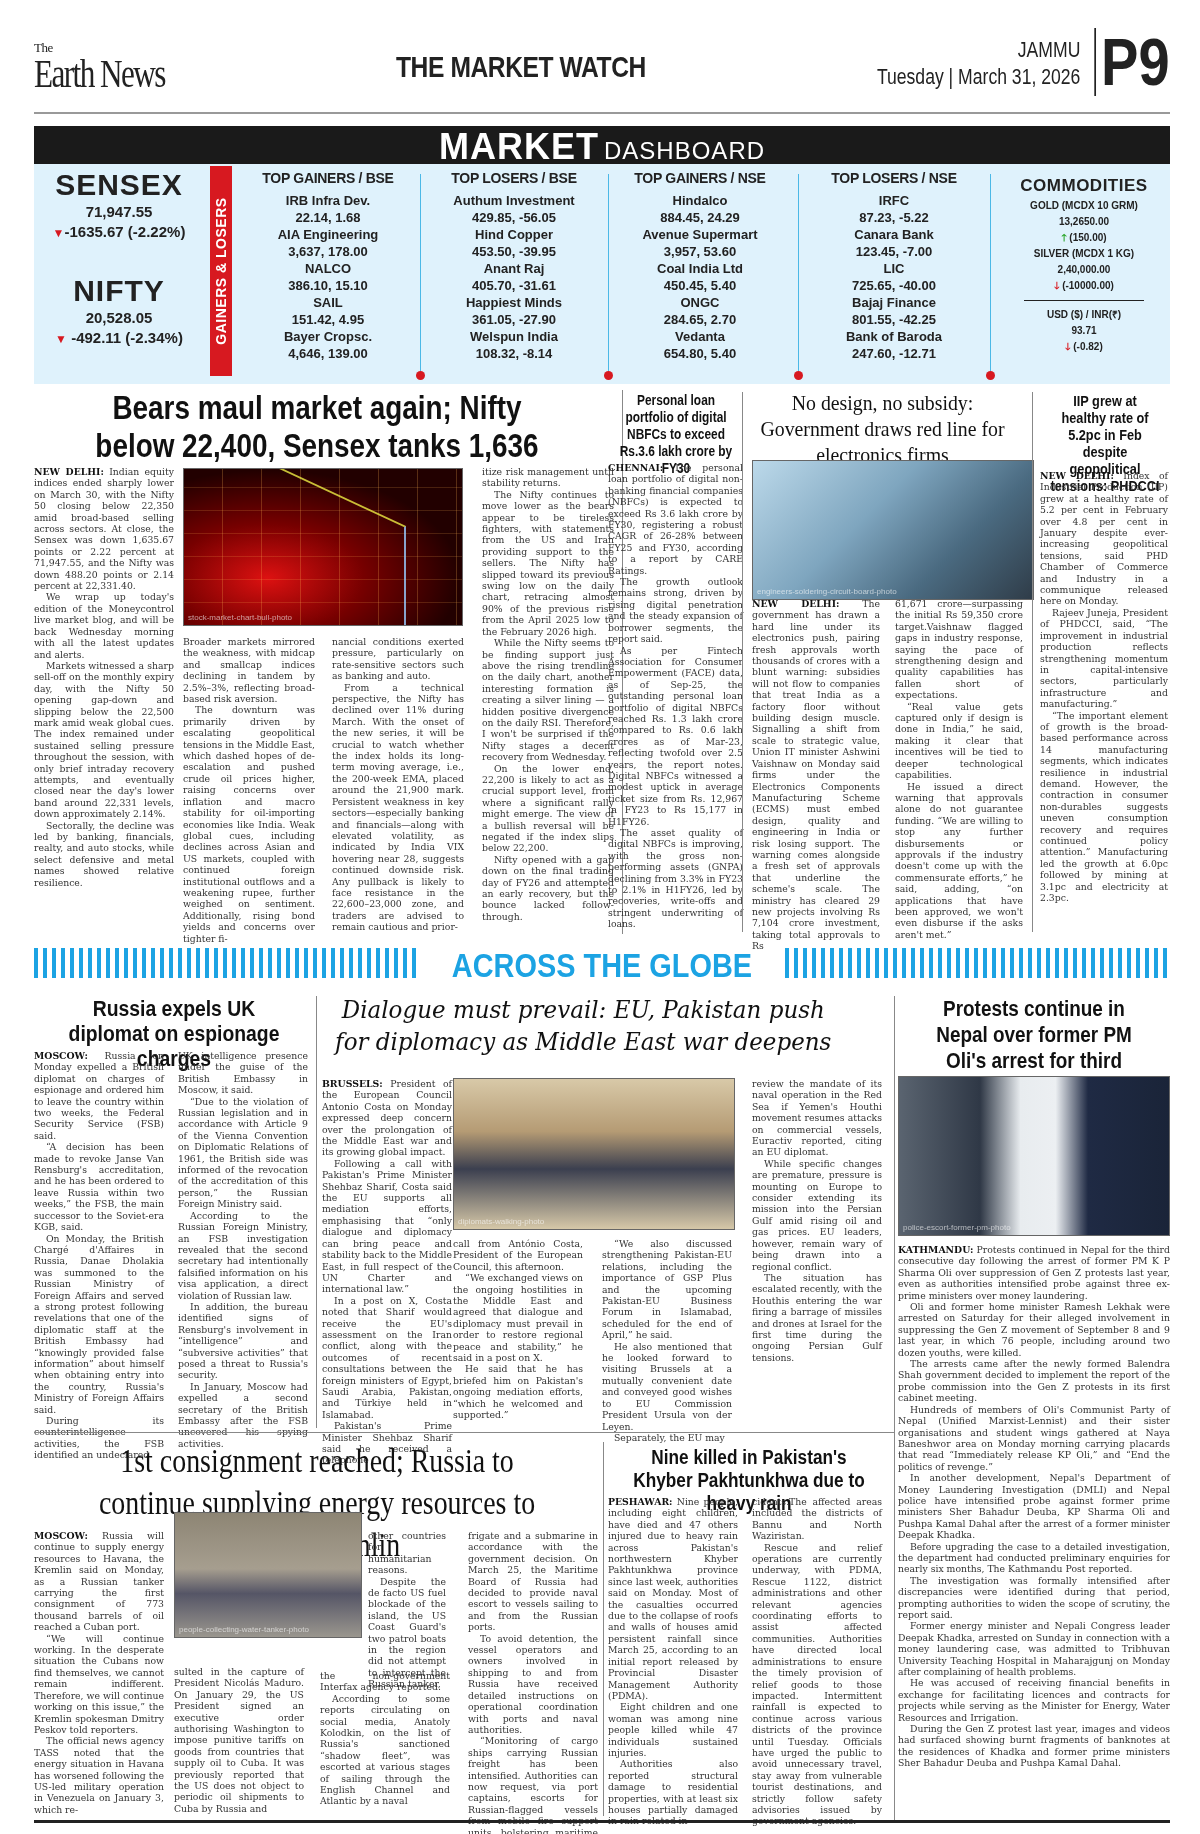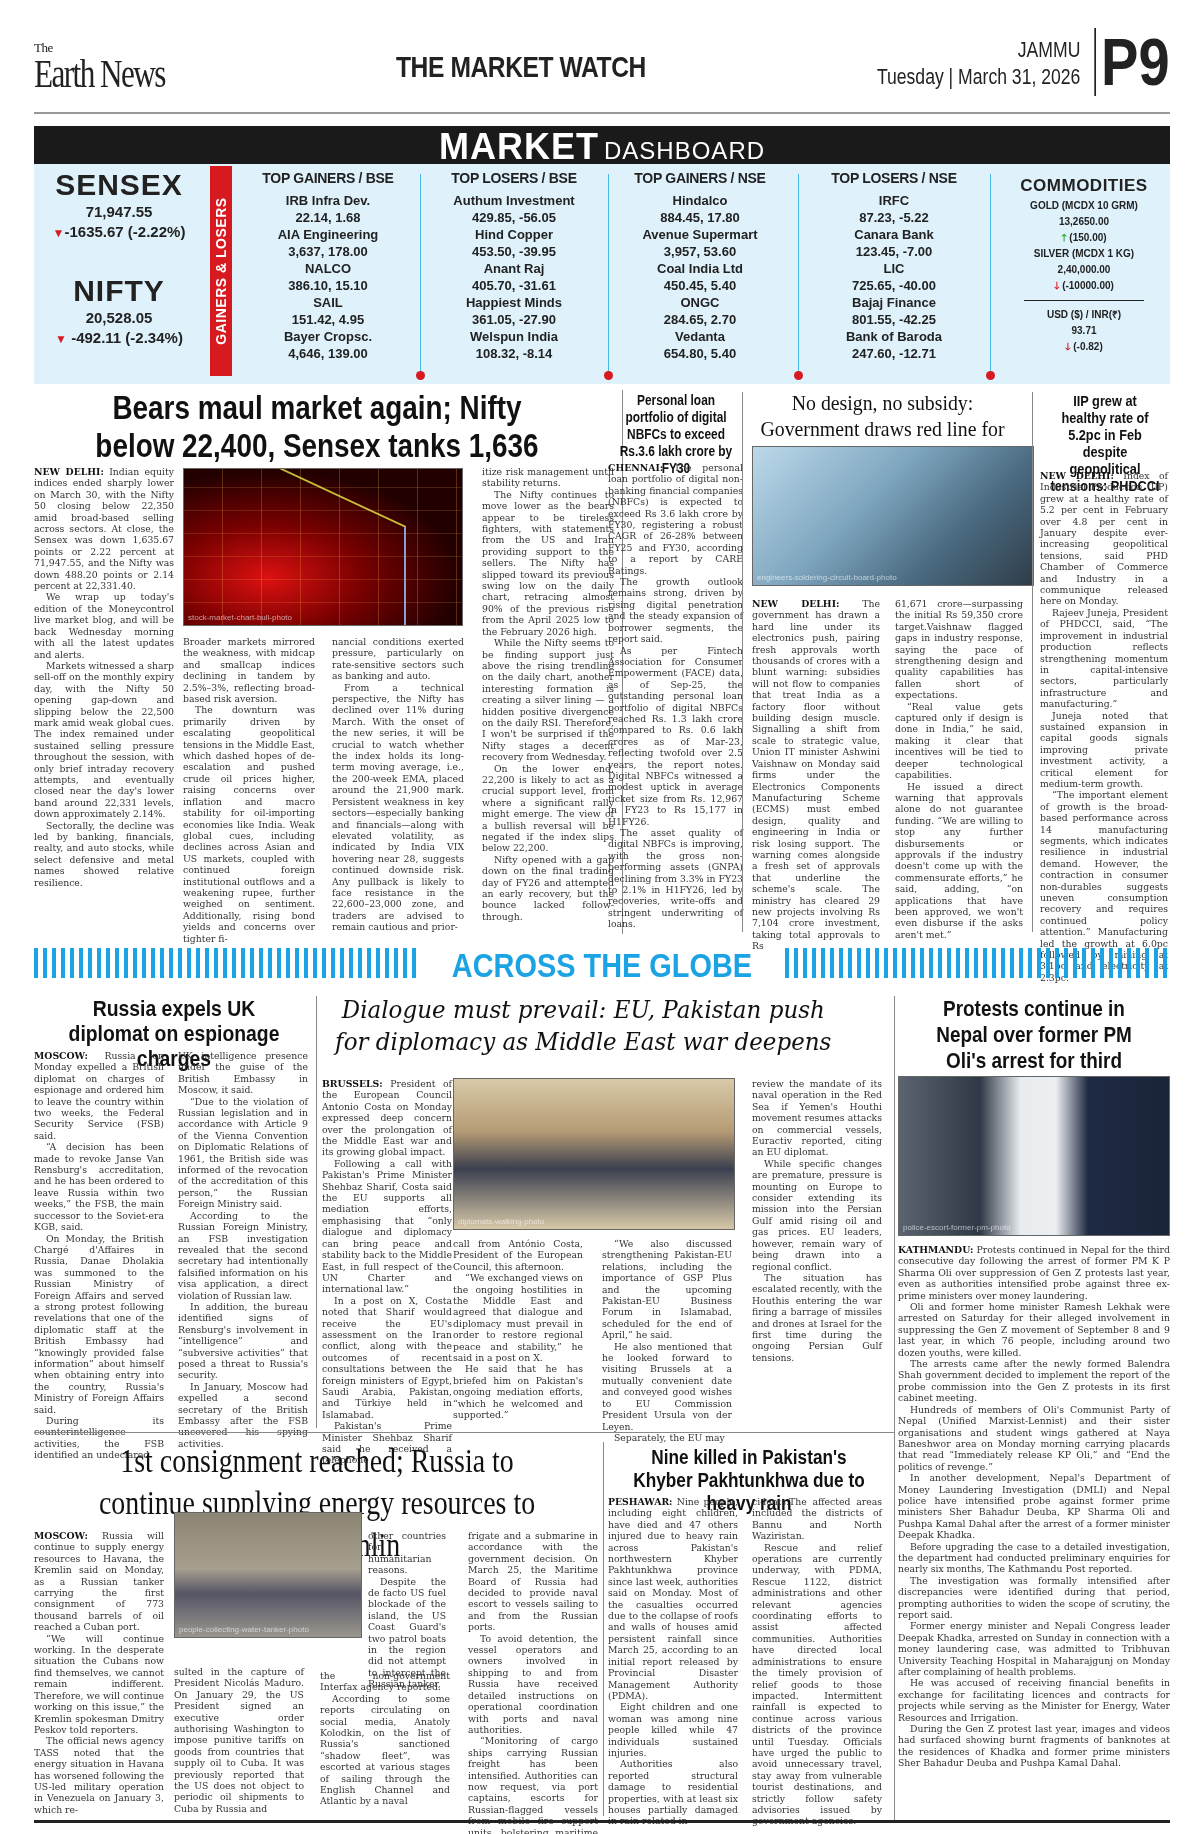--- a/index.html
+++ b/index.html
@@ -42,21 +42,21 @@
   .body p { text-indent: 12px; }
   .body p.first { text-indent: 0; }
   .dateline { font-weight: bold; color: #111; }
   .vline { position: absolute; width: 1px; background: #888; }
   .hline { position: absolute; height: 2px; background: #888; }
   .photo { position: absolute; border: 1px solid #666; overflow: hidden; }
 
   .ph-market { background: radial-gradient(ellipse at 30% 70%, #d11 0%, #700 35%, #200 70%), #200; }
   .ph-market::before { content: ""; position: absolute; inset: 0; background: repeating-linear-gradient(90deg, transparent 0 38px, rgba(255,180,80,0.25) 38px 39px), repeating-linear-gradient(0deg, transparent 0 22px, rgba(255,180,80,0.18) 22px 23px); }
   .ph-market::after { content: ""; position: absolute; left: 20px; top: 10px; width: 200px; height: 150px; border-top: 2px solid #ee4; border-right: 2px solid #9cf; transform: skewY(25deg); opacity: 0.8; }
-  .ph-lab { background: linear-gradient(135deg, #bcd9ea 0%, #7fa6bf 40%, #4a6a80 70%, #2f3c48 100%); }
+  .ph-lab { background: linear-gradient(135deg, #bcd9ea 0%, #7fa6bf 40%, #4a6a80 70%, #2f3c48 100%); margin-top: 14px; }
   .ph-eu { background: linear-gradient(180deg, #d8c9a8 0%, #b59b74 35%, #3b3f4f 60%, #d6c8a8 100%); }
   .ph-nepal { background: linear-gradient(90deg, #5a6470 0%, #2f3846 30%, #e8ecef 45%, #eceff2 58%, #1f2a44 70%, #1a2438 100%); }
   .ph-cuba { background: linear-gradient(180deg, #8d8574 0%, #a69e8f 45%, #556 65%, #9a968e 100%); }
   .ph-label { position: absolute; left: 4px; bottom: 3px; font-family: "Liberation Sans", sans-serif; font-size: 8px; color: rgba(255,255,255,0.6); }
 
   .globe-band { left: 34px; top: 944px; width: 1136px; height: 40px; }
   .globe-stripes { position: absolute; top: 4px; height: 30px; background: repeating-linear-gradient(90deg, #1ca3e3 0 4px, transparent 4px 9px); }
   .globe-title { position: absolute; left: 50%; transform: translateX(-50%) scaleX(0.85); top: 2px; font-family: "Liberation Sans", sans-serif; font-weight: bold; font-size: 34px; color: #1ca3e3; white-space: nowrap; }
 </style>
 </head>
@@ -119,21 +119,21 @@
       <div class="v">405.70, -31.61</div>
     <div class="n">Happiest Minds</div>
       <div class="v">361.05, -27.90</div>
     <div class="n">Welspun India</div>
       <div class="v">108.32, -8.14</div>
   </div>
   <div class="vsep" style="left:574px;"></div>
   <div class="gl-col" style="left:576px;">
     <div class="h">TOP GAINERS / NSE</div>
     <div class="n">Hindalco</div>
-      <div class="v">884.45, 17.80</div>
+      <div class="v">884.45, 24.29</div>
     <div class="n">Avenue Supermart</div>
       <div class="v">3,957, 53.60</div>
     <div class="n">Coal India Ltd</div>
       <div class="v">450.45, 5.40</div>
     <div class="n">ONGC</div>
       <div class="v">284.65, 2.70</div>
     <div class="n">Vedanta</div>
       <div class="v">654.80, 5.40</div>
   </div>
   <div class="vsep" style="left:764px;"></div>
@@ -214,21 +214,20 @@
   <p class="first">61,671 crore—surpassing the initial Rs 59,350 crore target.Vaishnaw flagged gaps in industry response, saying the pace of strengthening design and quality capabilities has fallen short of expectations.</p>
   <p>“Real value gets captured only if design is done in India,” he said, making it clear that incentives will be tied to deeper technological capabilities.</p>
   <p>He issued a direct warning that approvals alone do not guarantee funding. “We are willing to stop any further disbursements or approvals if the industry doesn't come up with the commensurate efforts,” he said, adding, “on applications that have been approved, we won't even disburse if the asks aren't met.”</p>
 </div>
 <div class="vline" style="left:1032px; top:392px; height:540px;"></div>
 
 <div class="abs hl-cond" style="left:1040px; top:392px; width:130px; font-size:15px; line-height:17px; transform:scaleX(0.85);">IIP grew at healthy rate of 5.2pc in Feb despite geopolitical tensions: PHDCCI</div>
 <div class="abs body" style="left:1040px; top:470px; width:128px;">
   <p class="first"><span class="dateline">NEW DELHI:</span> <span>Index of Industrial Production (IIP) grew at a healthy rate of 5.2 per cent in February over 4.8 per cent in January despite ever-increasing geopolitical tensions, said PHD Chamber of Commerce and Industry in a communique released here on Monday.</span></p>
   <p>Rajeev Juneja, President of PHDCCI, said, “The improvement in industrial production reflects strengthening momentum in capital-intensive sectors, particularly infrastructure and manufacturing.”</p>
-  <p>Juneja noted that sustained expansion in capital goods signals improving private investment activity, a critical element for medium-term growth.</p>
   <p>“The important element of growth is the broad-based performance across 14 manufacturing segments, which indicates resilience in industrial demand. However, the contraction in consumer non-durables suggests uneven consumption recovery and requires continued policy attention.” Manufacturing led the growth at 6.0pc followed by mining at 3.1pc and electricity at 2.3pc.</p>
 </div>
 
 <div class="abs globe-band">
   <div class="globe-stripes" style="left:0; width:385px;"></div>
   <div class="globe-title">ACROSS THE GLOBE</div>
   <div class="globe-stripes" style="right:0; width:385px;"></div>
 </div>
 
 <div class="abs hl-cond" style="left:34px; top:996px; width:280px; font-size:22px; line-height:25px; transform:scaleX(0.88);">Russia expels UK diplomat on espionage charges</div>

